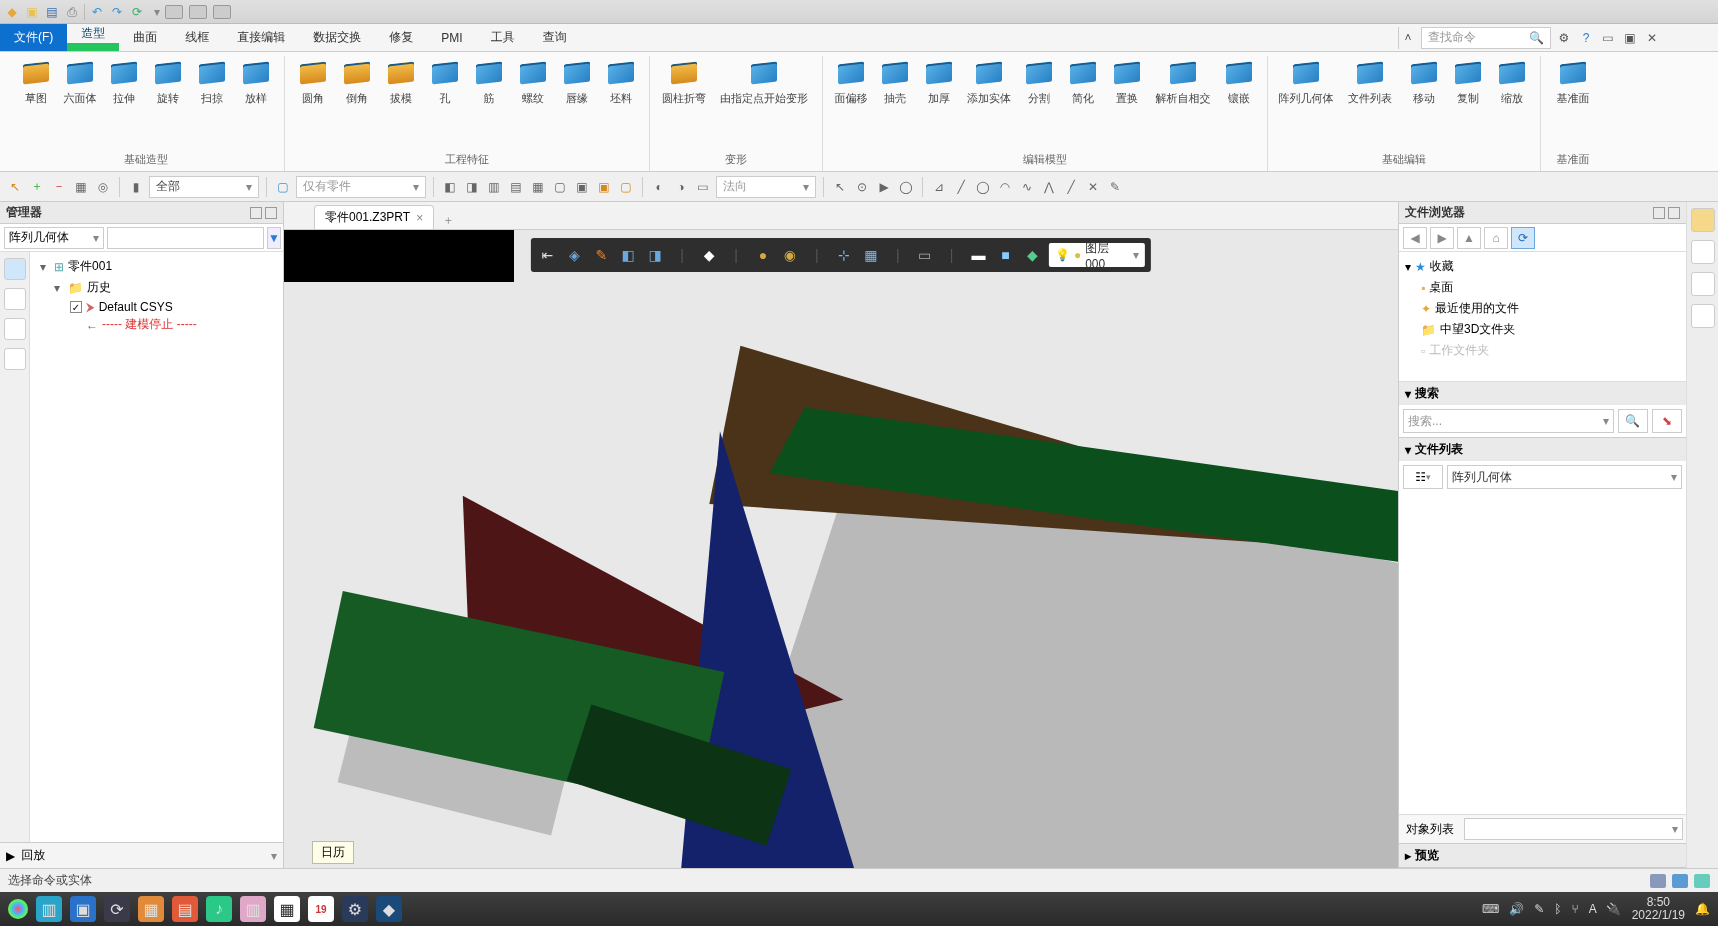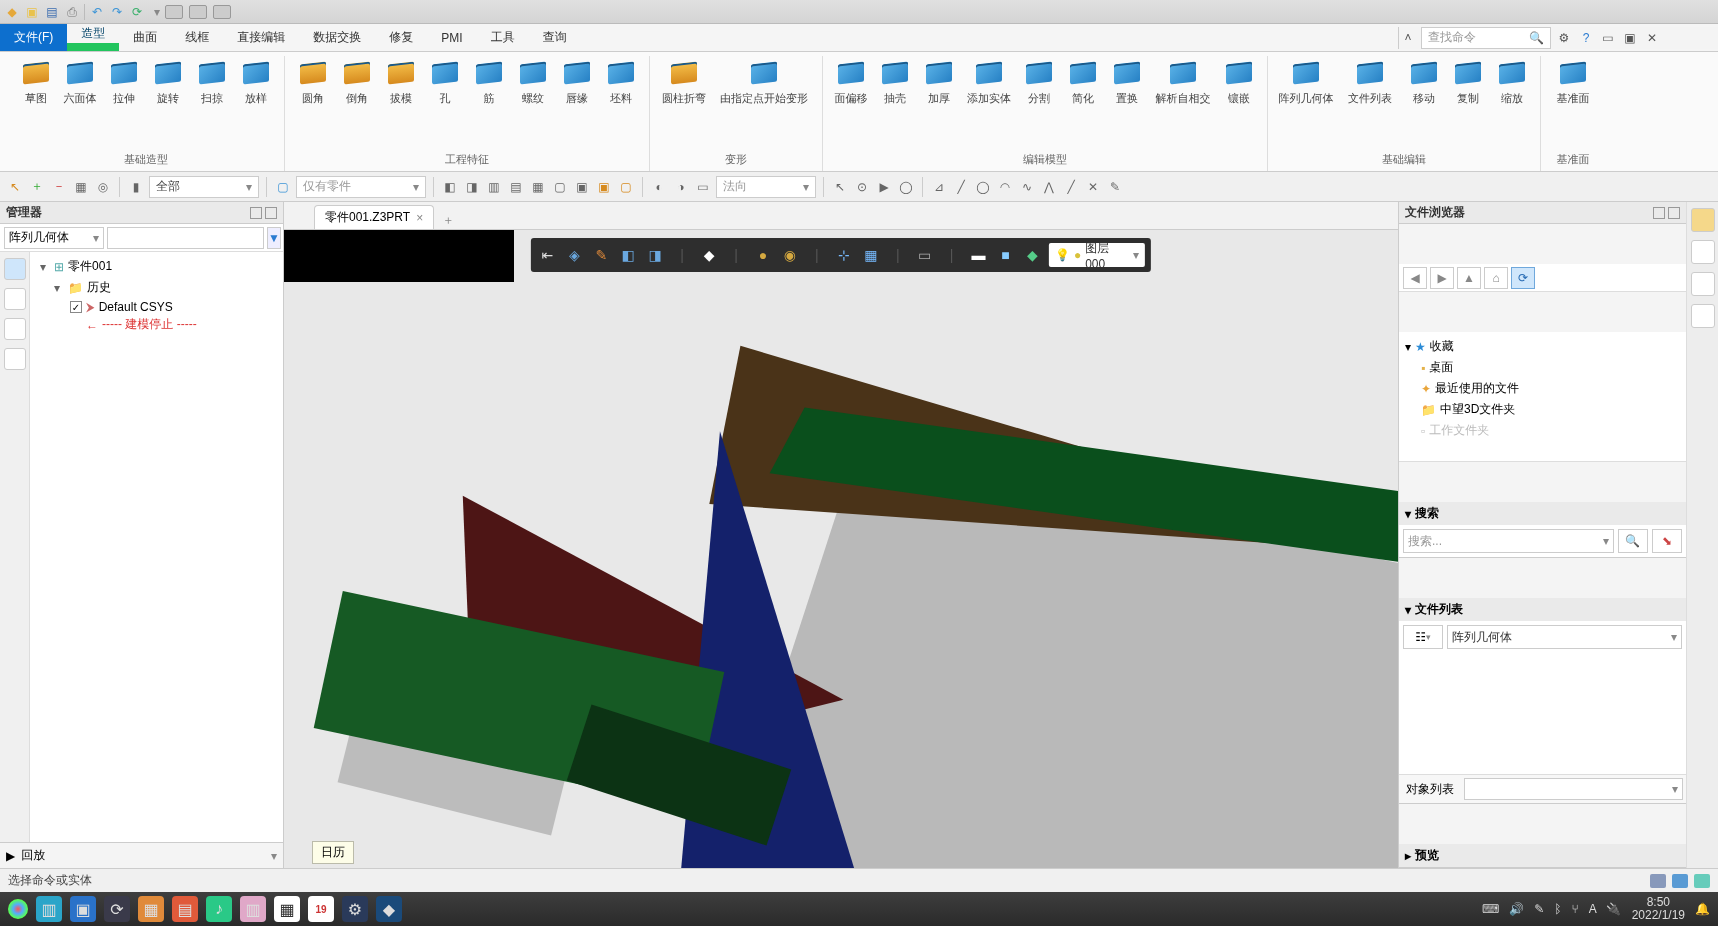--- a/index.html
+++ b/index.html
@@ -84,21 +84,21 @@
 .tri-greenR { left: 500px; top: 220px; width: 640px; height: 70px; background: #0a4f1c; transform: rotate(8deg) skewX(-20deg); }
 .greyR { left: 500px; top: 290px; width: 780px; height: 420px; background: #b9b9b9; transform: rotate(12deg) skewX(-6deg); }
 .tri-red { left: 150px; top: 230px; width: 0; height: 0; border-left: 60px solid transparent; border-right: 320px solid transparent; border-bottom: 290px solid #4d1515; transform: rotate(-14deg); }
 .tri-blue { left: 370px; top: 200px; width: 0; height: 0; border-left: 90px solid transparent; border-right: 90px solid transparent; border-bottom: 460px solid #14216b; transform: rotate(-6deg); }
 .rect-green { left: 40px; top: 400px; width: 390px; height: 140px; background: #165a24; transform: rotate(12deg); }
 .rect-green2 { left: 290px; top: 505px; width: 210px; height: 80px; background: #0c3314; transform: rotate(18deg); }
 .rect-grey2 { left: 60px; top: 500px; width: 220px; height: 80px; background: #bcbcbc; transform: rotate(14deg); }
 
 
 .right { width: 320px; display: flex; background: #f4f4f4; border-left: 1px solid #ccc; }
-.right .main { flex: 1; display: flex; flex-direction: column; gap: 40px; }
+.right .main { flex: 1; display: flex; flex-direction: column; }
 .right .vside { width: 32px; background: #ededed; border-left: 1px solid #ddd; display: flex; flex-direction: column; align-items: center; gap: 8px; padding-top: 6px; }
 .right .vside span { width: 24px; height: 24px; border: 1px solid #ccc; border-radius: 3px; background: #fff; }
 .navrow { height: 28px; display: flex; align-items: center; gap: 3px; padding: 2px 4px; border-bottom: 1px solid #ddd; background: #fff; }
 .navrow span { width: 24px; height: 22px; border: 1px solid #ccc; display: flex; align-items: center; justify-content: center; color: #888; }
 .navrow span.active { background: #cfe6fb; border-color: #6fa8dc; color: #2a6db5; }
 .rtree { background: #fff; padding: 4px 6px; height: 130px; border-bottom: 1px solid #ddd; }
 .rtree .rn { display: flex; align-items: center; gap: 4px; padding: 2px 0; }
 .rtree .i1 { padding-left: 16px; }
 .rtree .star { color: #2b8bd6; }
 .rtree .fold { color: #e4b24a; }

